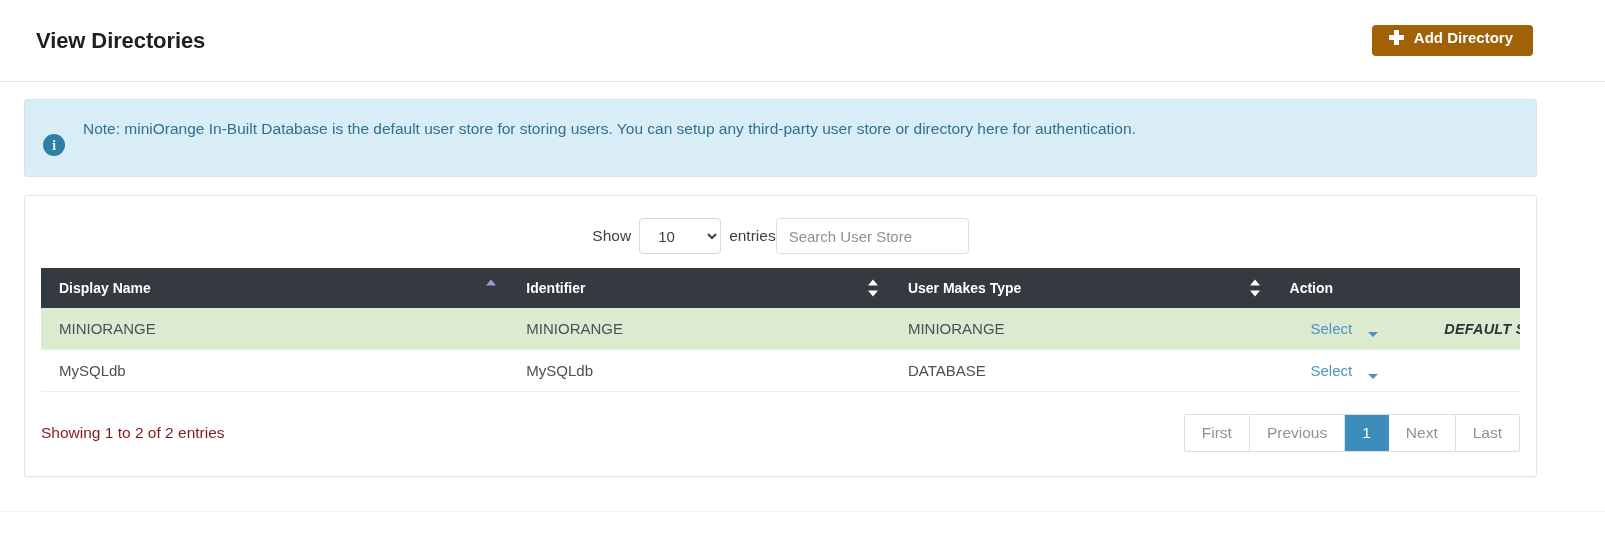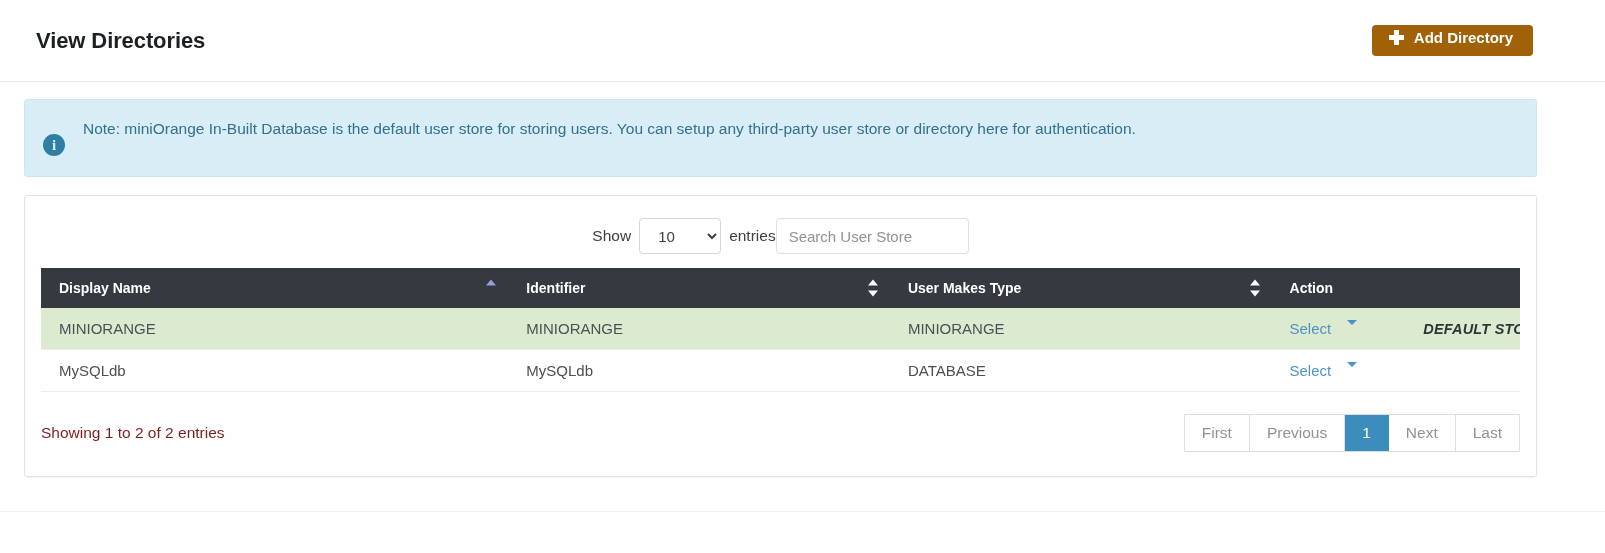--- a/index.html
+++ b/index.html
@@ -216,23 +216,24 @@
   }
   tr.row-default td { background: #dcebd0; border-bottom-color: #d0e2c2; }
   tr.row-plain td { background: #ffffff; }
 
   .action-cell { display: flex; align-items: center; }
   .select-link {
     color: #4c93c4;
     font-size: 15px;
     text-decoration: none;
     display: inline-flex;
-    align-items: flex-start;
+    align-items: flex-end;
     gap: 16px;
     cursor: pointer;
+    margin-left: 21px;
   }
   .caret {
     width: 0; height: 0;
     border-left: 5px solid transparent;
     border-right: 5px solid transparent;
     border-top: 5px solid #4c93c4;
     display: inline-block;
   }
   .default-store-tag {
     font-size: 14.5px;

